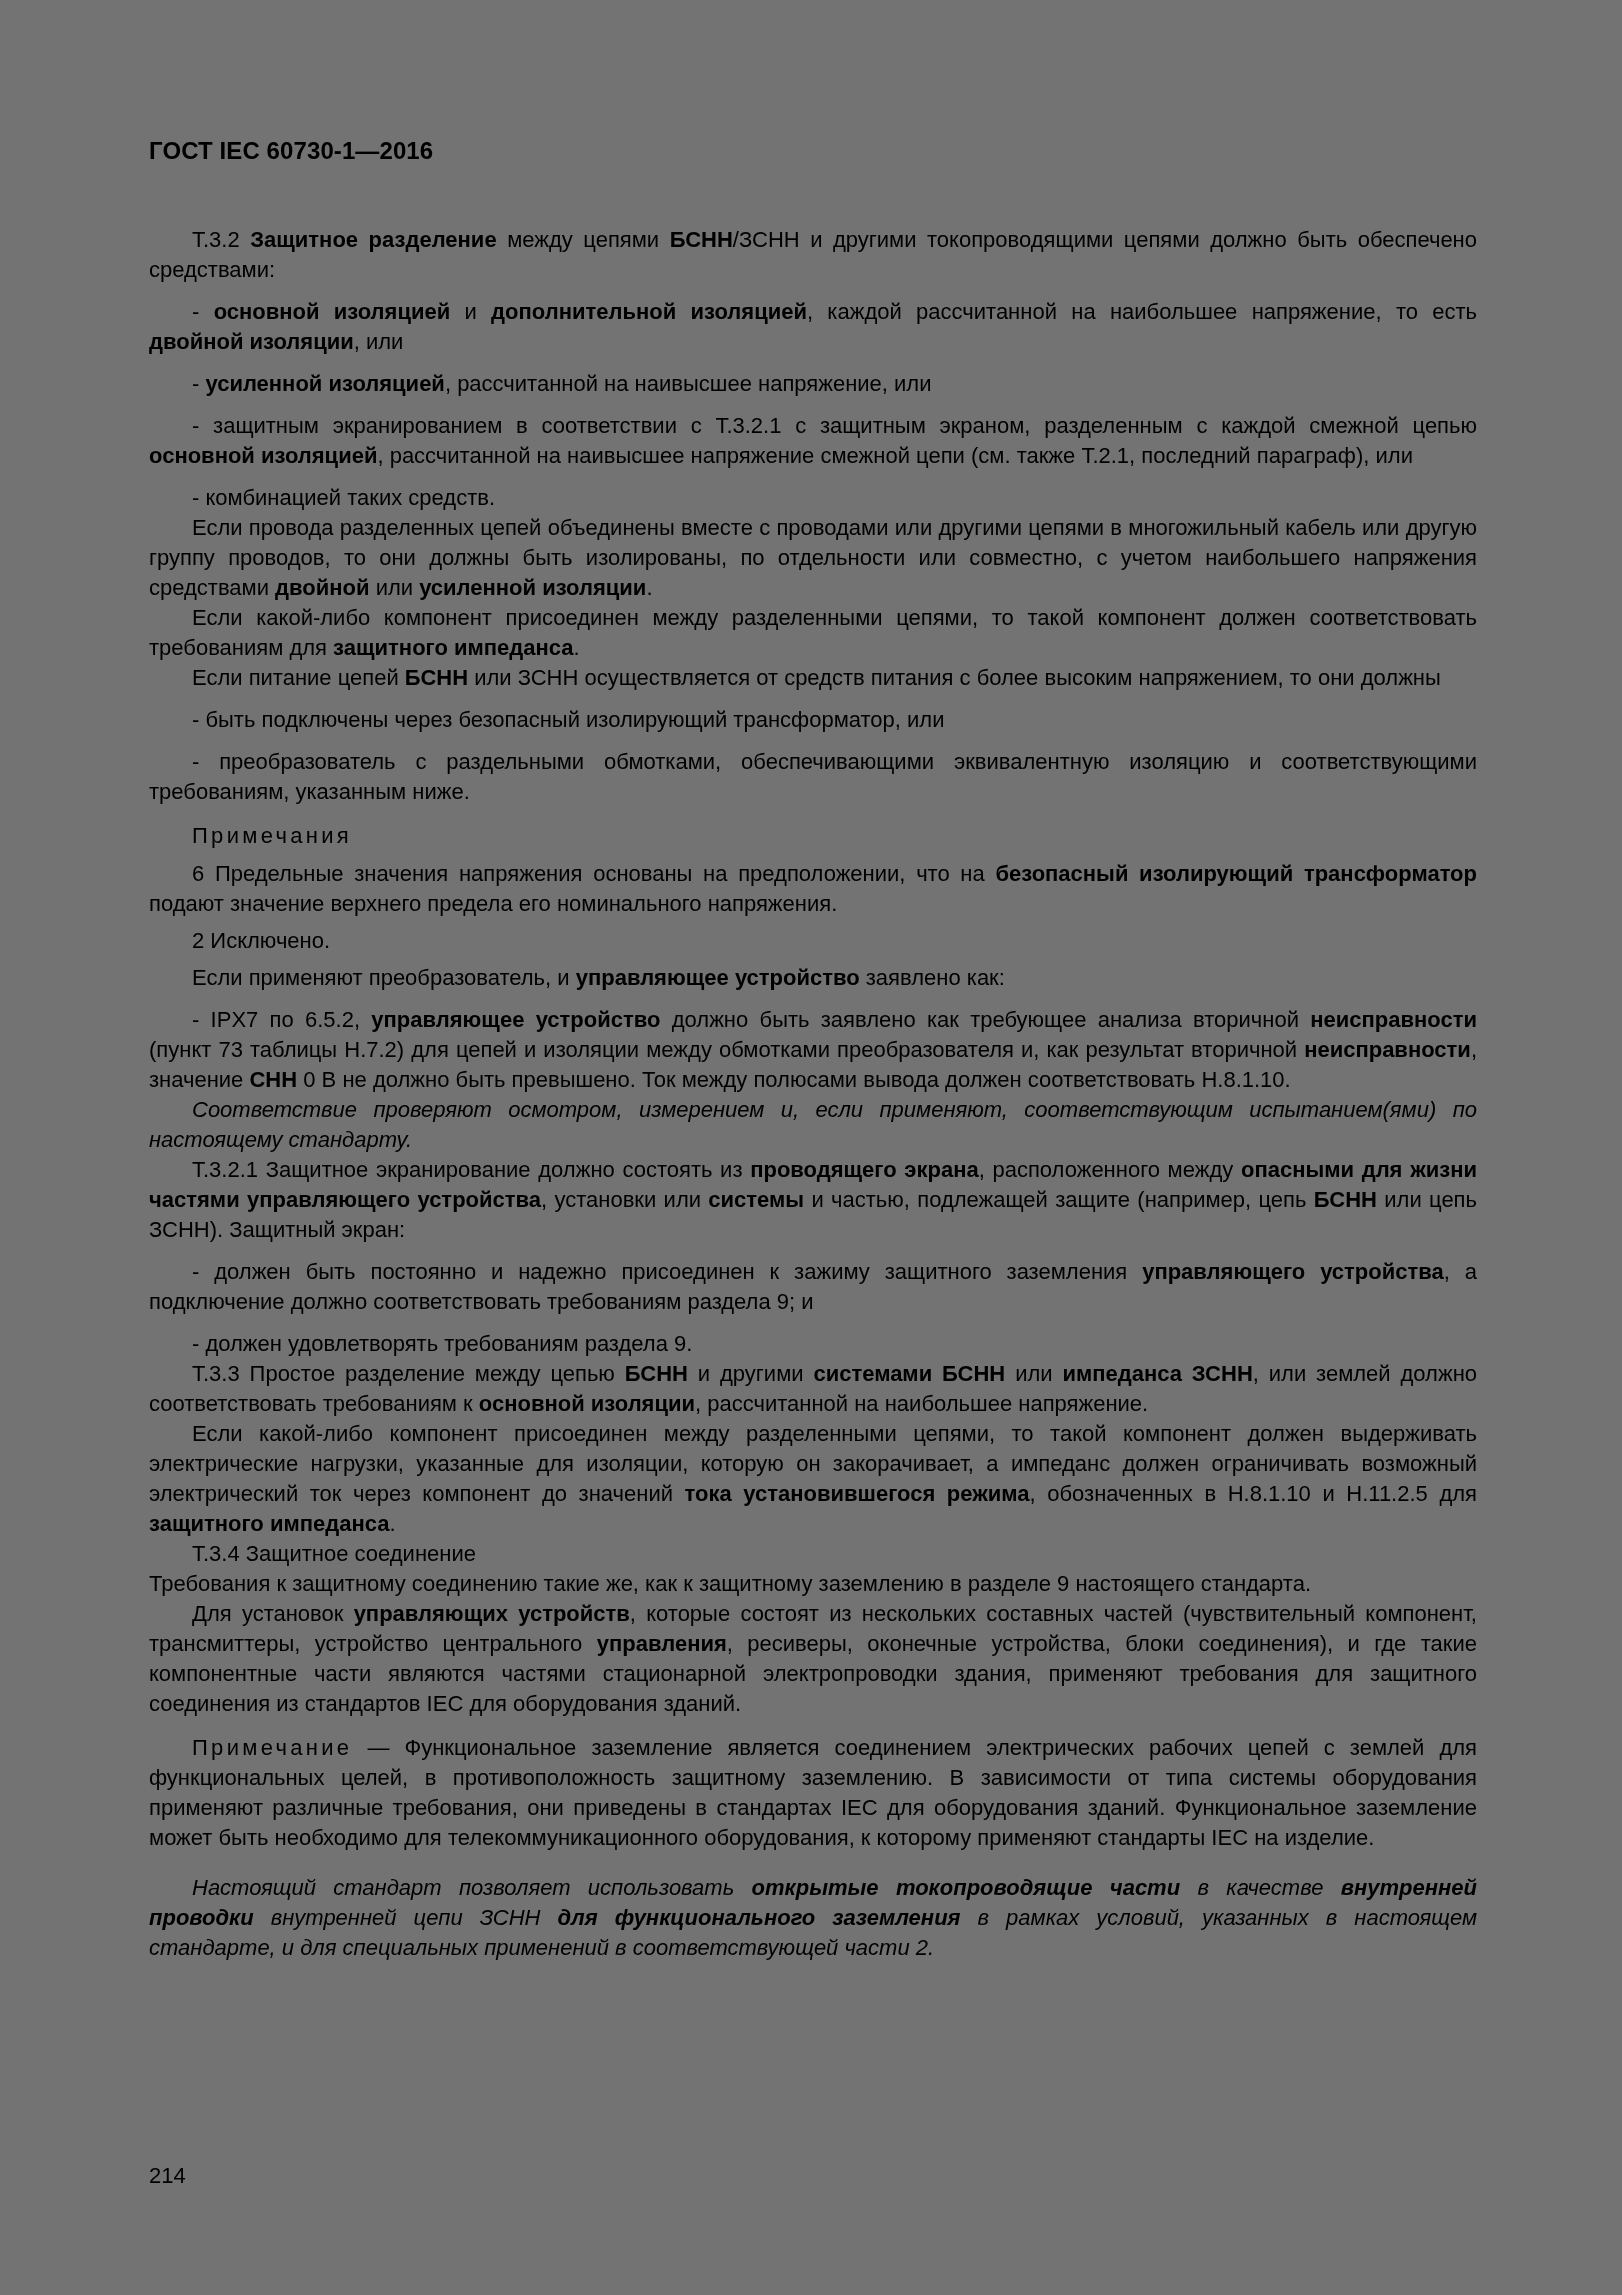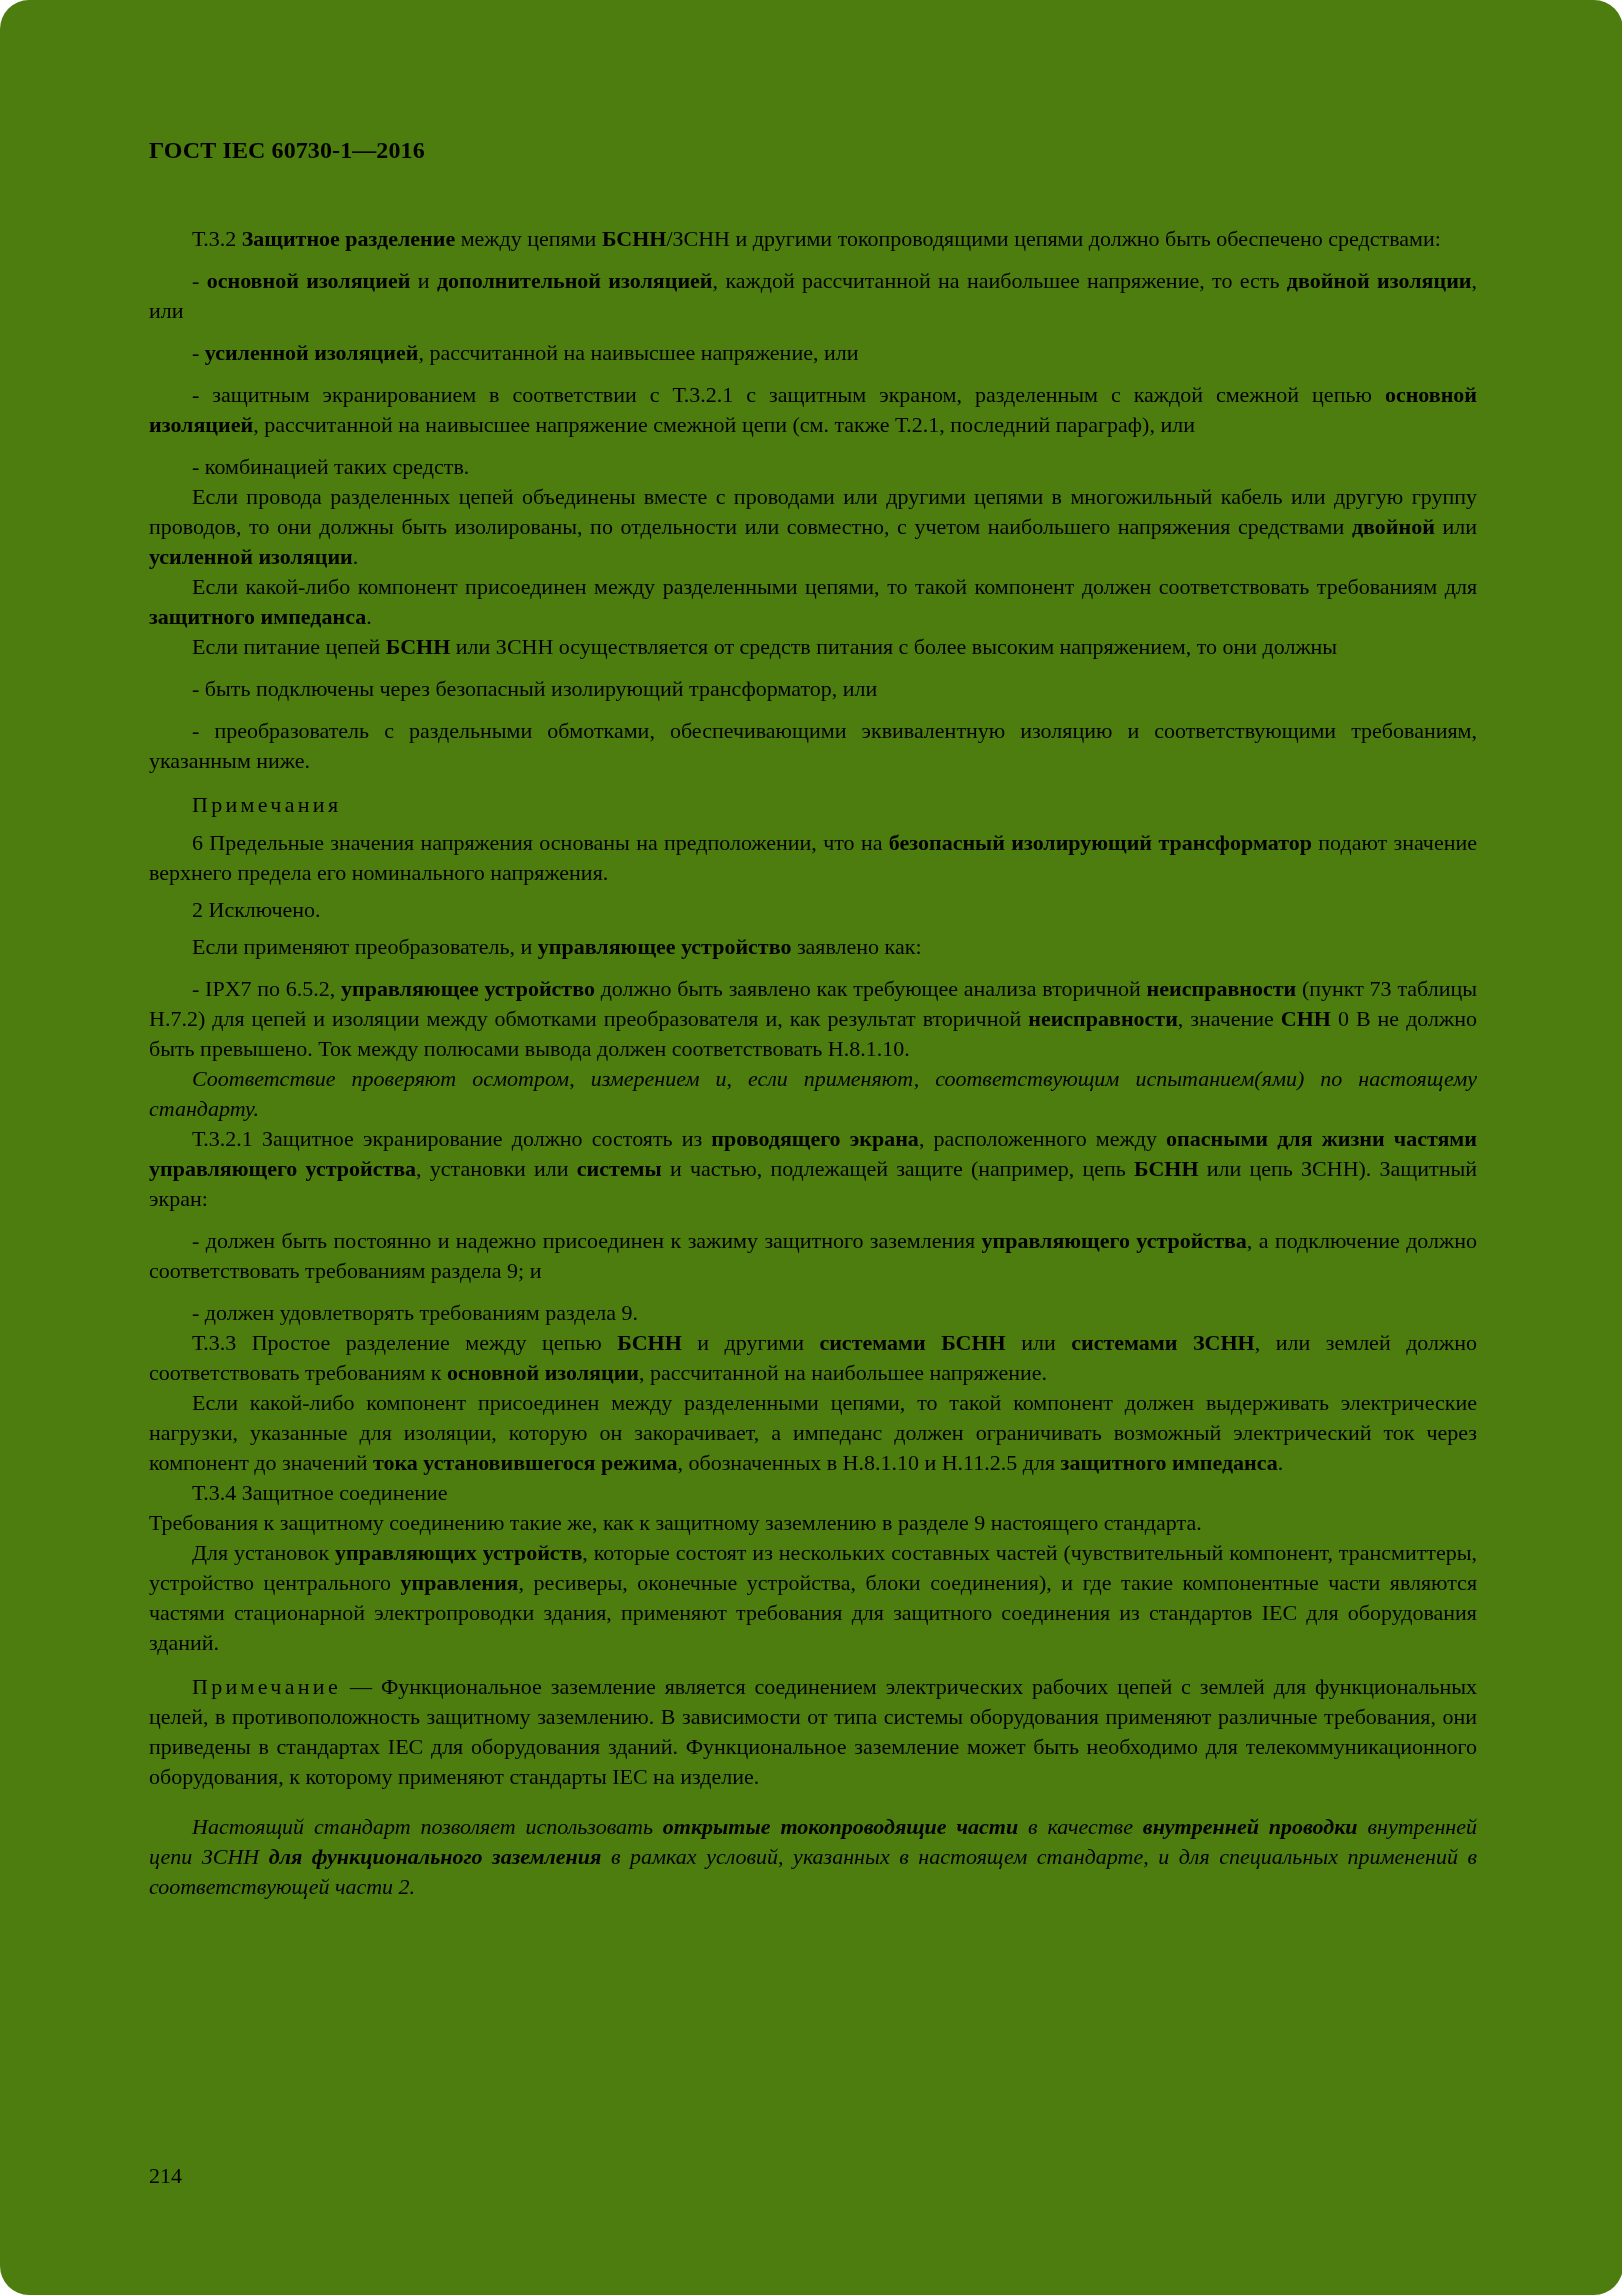--- a/index.html
+++ b/index.html
@@ -3,27 +3,26 @@
 <meta charset="utf-8">
 <style>
   html, body {
     margin: 0;
     padding: 0;
     background: #ffffff;
   }
   .page {
     width: 1623px;
     height: 2295px;
-    background: #4d7c0f;
+    background: #737373;
     position: relative;
     box-sizing: border-box;
-    font-family: Liberation Serif, serif;
+    font-family: Liberation Sans, sans-serif;
     color: #000000;
     overflow: hidden;
-    border-radius: 29px;
   }
   .content {
     position: absolute;
     left: 149px;
     top: 137px;
     width: 1328px;
   }
   .doc-header {
     font-size: 24px;
     font-weight: bold;
@@ -115,21 +114,21 @@
       <p class="dash"><span>- IPX7 по 6.5.2, </span><b>управляющее устройство</b><span> должно быть заявлено как требующее анализа вторичной </span><b>неисправности</b><span> (пункт 73 таблицы Н.7.2) для цепей и изоляции между обмотками преобразователя и, как результат вторичной </span><b>неисправности</b><span>, значение </span><b>СНН</b><span> 0 В не должно быть превышено. Ток между полюсами вывода должен соответствовать Н.8.1.10.</span></p>
 
       <p class="ind"><i>Соответствие проверяют осмотром, измерением и, если применяют, соответствующим испытанием(ями) по настоящему стандарту.</i></p>
 
       <p class="ind"><span>Т.3.2.1 Защитное экранирование должно состоять из </span><b>проводящего экрана</b><span>, расположенного между </span><b>опасными для жизни частями управляющего устройства</b><span>, установки или </span><b>системы</b><span> и частью, подлежащей защите (например, цепь </span><b>БСНН</b><span> или цепь ЗСНН). Защитный экран:</span></p>
 
       <p class="dash"><span>- должен быть постоянно и надежно присоединен к зажиму защитного заземления </span><b>управляющего устройства</b><span>, а подключение должно соответствовать требованиям раздела 9; и</span></p>
 
       <p class="dash">- должен удовлетворять требованиям раздела 9.</p>
 
-      <p class="ind"><span>Т.3.3 Простое разделение между цепью </span><b>БСНН</b><span> и другими </span><b>системами БСНН</b><span> или </span><b>системами ЗСНН</b><span>, или землей должно соответствовать требованиям к </span><b>основной изоляции</b><span>, рассчитанной на наибольшее напряжение.</span></p>
+      <p class="ind"><span>Т.3.3 Простое разделение между цепью </span><b>БСНН</b><span> и другими </span><b>системами БСНН</b><span> или </span><b>импеданса ЗСНН</b><span>, или землей должно соответствовать требованиям к </span><b>основной изоляции</b><span>, рассчитанной на наибольшее напряжение.</span></p>
 
       <p class="ind"><span>Если какой-либо компонент присоединен между разделенными цепями, то такой компонент должен выдерживать электрические нагрузки, указанные для изоляции, которую он закорачивает, а импеданс должен ограничивать возможный электрический ток через компонент до значений </span><b>тока установившегося режима</b><span>, обозначенных в Н.8.1.10 и Н.11.2.5 для </span><b>защитного импеданса</b><span>.</span></p>
 
       <p class="ind">Т.3.4 Защитное соединение</p>
 
       <p>Требования к защитному соединению такие же, как к защитному заземлению в разделе 9 настоящего стандарта.</p>
 
       <p class="ind"><span>Для установок </span><b>управляющих устройств</b><span>, которые состоят из нескольких составных частей (чувствительный компонент, трансмиттеры, устройство центрального </span><b>управления</b><span>, ресиверы, оконечные устройства, блоки соединения), и где такие компонентные части являются частями стационарной электропроводки здания, применяют требования для защитного соединения из стандартов IEC для оборудования зданий.</span></p>
 
       <div class="gap-md"></div>

